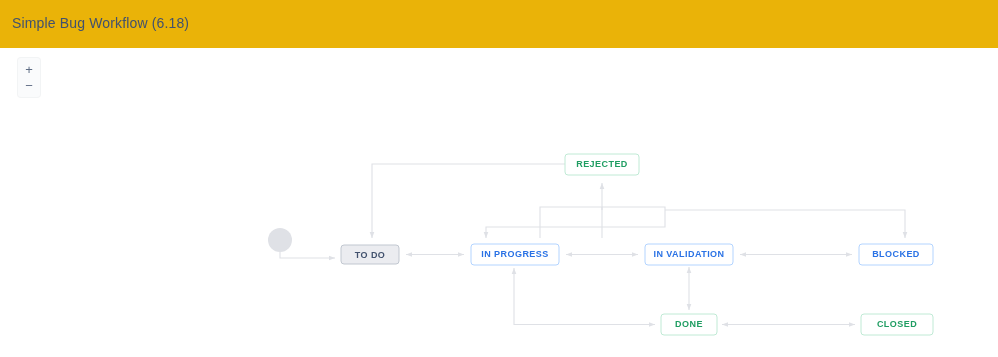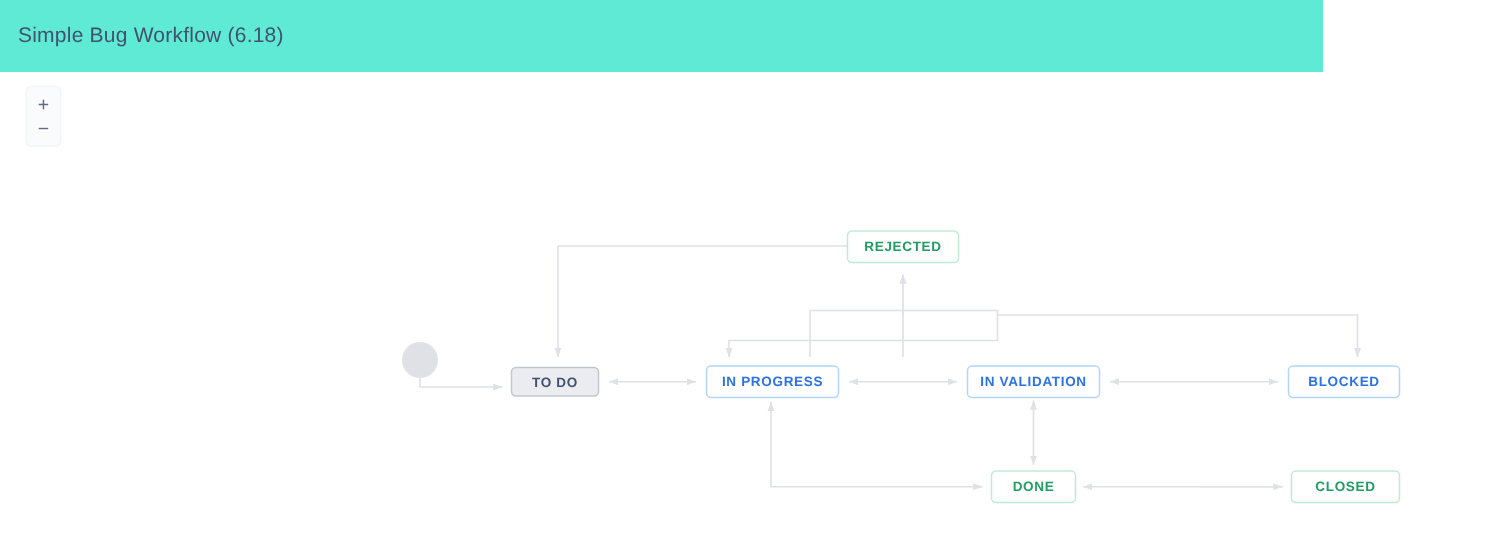--- a/index.html
+++ b/index.html
@@ -11,23 +11,23 @@
     width: 998px;
     height: 357px;
     font-family: "Liberation Sans", sans-serif;
     overflow: hidden;
     position: relative;
   }
   
   #header {
     position: absolute;
     left: 0; top: 0;
-    width: 882px;
+    width: 998px;
     height: 48px;
-    background: #5eead4;
+    background: #eab308;
     box-sizing: border-box;
   }
   #header-title {
     position: absolute;
     left: 12px;
     top: 15px;
     font-size: 14px;
     color: #42526e;
     letter-spacing: 0.15px;
     white-space: nowrap;

